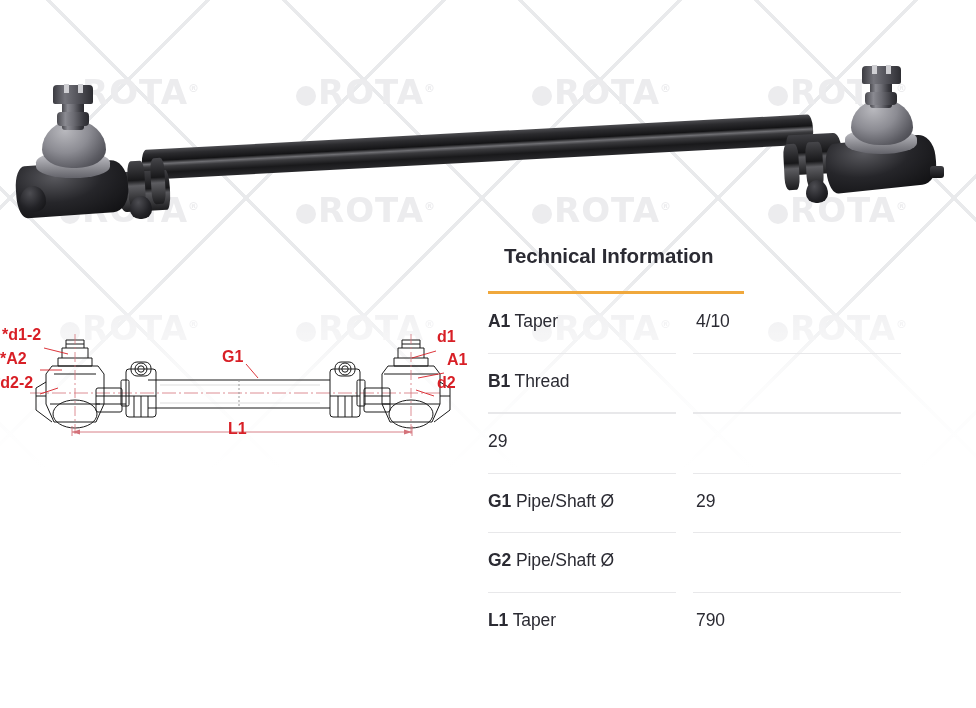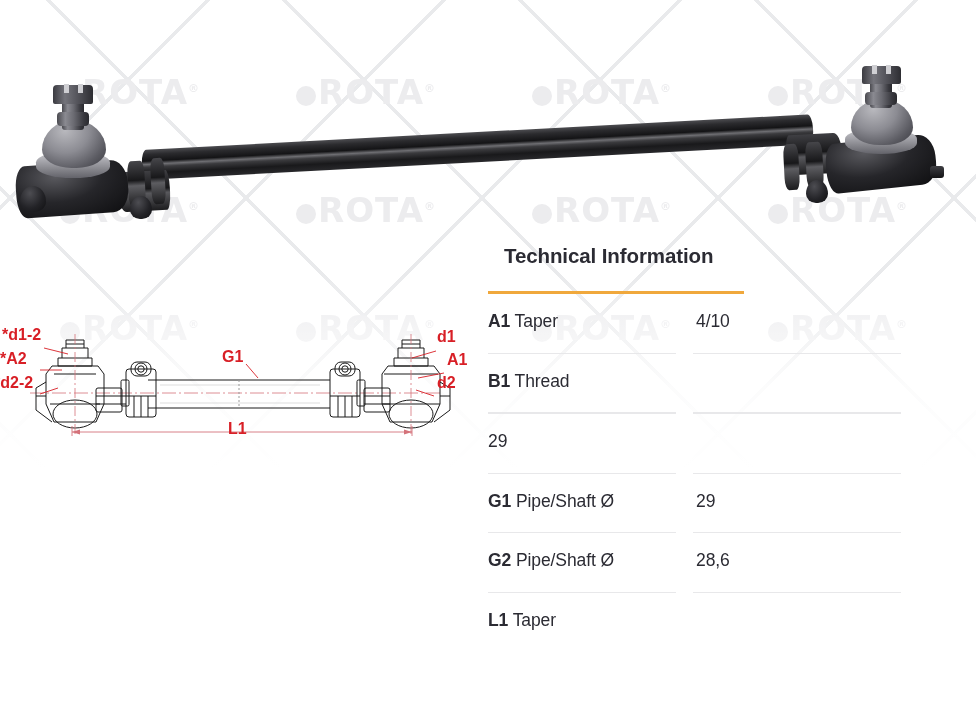--- a/index.html
+++ b/index.html
@@ -389,25 +389,25 @@
         <div class="spec-row">
           <div class="spec-key"><span class="spec-code">G1</span><span class="spec-desc"> Pipe/Shaft Ø</span></div>
           <div class="spec-val">29</div>
         </div>
         <div class="rule-row">
           <div class="rule-seg rule-a"></div>
           <div class="rule-seg rule-b"></div>
         </div>
         <div class="spec-row">
           <div class="spec-key"><span class="spec-code">G2</span><span class="spec-desc"> Pipe/Shaft Ø</span></div>
-          <div class="spec-val">28,6</div>
         </div>
         <div class="rule-row">
           <div class="rule-seg rule-a"></div>
           <div class="rule-seg rule-b"></div>
         </div>
         <div class="spec-row">
           <div class="spec-key"><span class="spec-code">L1</span><span class="spec-desc"> Taper</span></div>
+          <div class="spec-val">790</div>
         </div>
       </div>
   </div>
 
 </div>
 
 </body></html>

